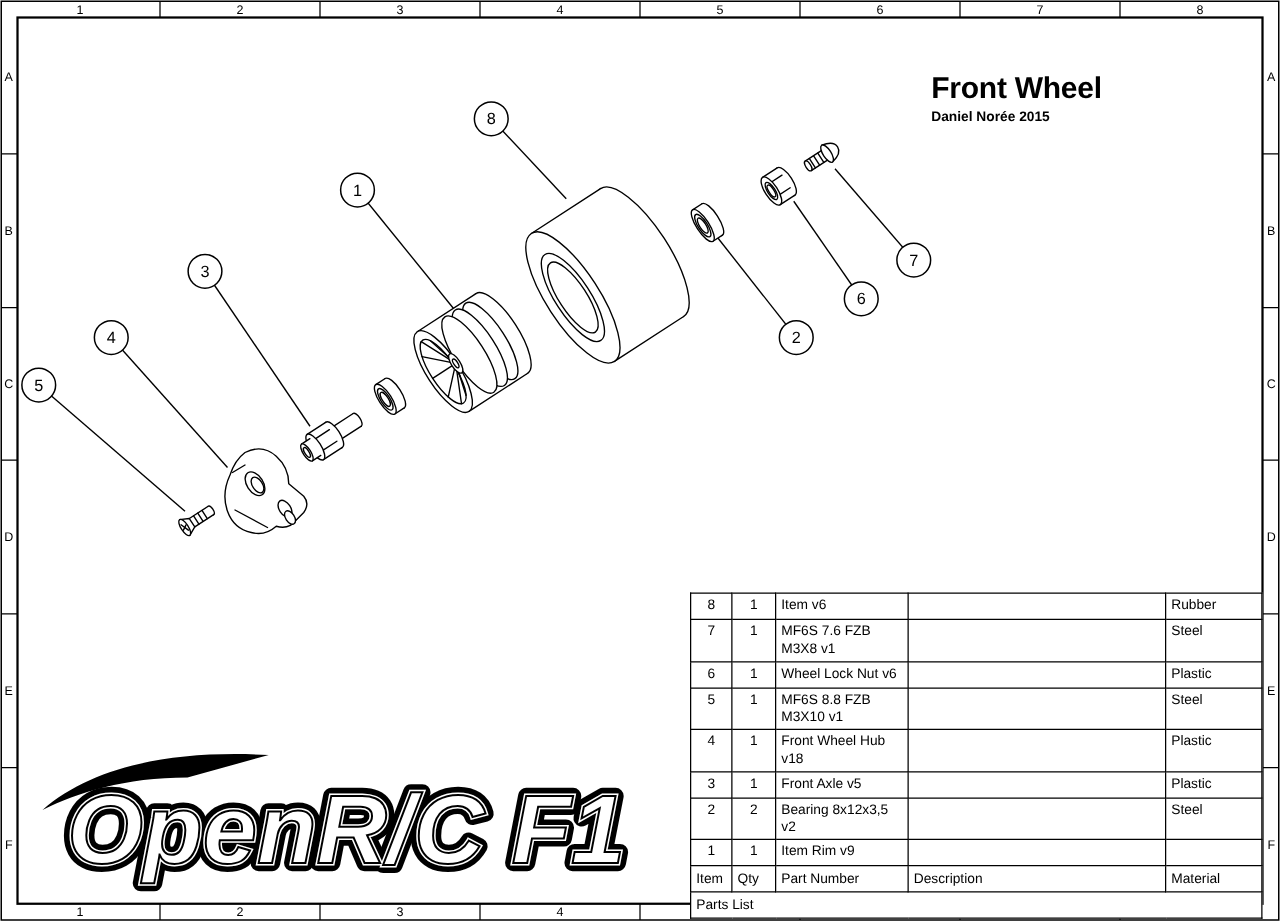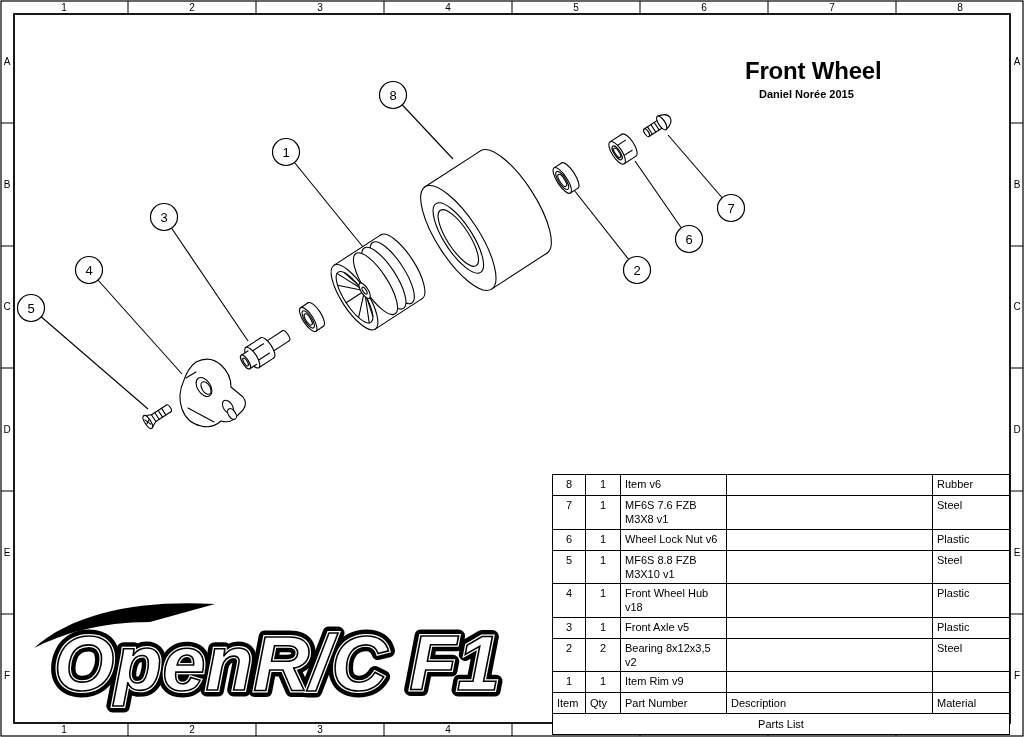--- a/index.html
+++ b/index.html
@@ -4,27 +4,27 @@
 <style>
   * { margin:0; padding:0; box-sizing:border-box; }
   html,body { width:1024px; height:737px; }
   body {
     position:relative; background:#fff; color:#000;
     font-family:"Liberation Sans", sans-serif; overflow:hidden;
   }
   .sheet-svg { position:absolute; left:0; top:0; }
   .title-block { position:absolute; left:745px; top:57px; }
   .title-line { font-size:24px; font-weight:600; line-height:1.15; letter-spacing:-0.2px; }
-  .title-author { font-size:11px; font-weight:600; margin-top:3px;margin-left:14px; }
+  .title-author { font-size:11px; font-weight:600; margin-top:3px; }
   table.parts { position:absolute; left:552px; top:474px; border-collapse:collapse; table-layout:fixed; font-size:11px; background:#fff; }
   table.parts td { border:1px solid #000; padding:2px 4px; vertical-align:top; line-height:1.3; overflow:hidden; }
   table.parts td.c { text-align:center; }
   table.parts tr { height:21px; }
   table.parts .hdr td { vertical-align:middle; }
-  table.parts .cap td { text-align:center; vertical-align:middle; height:20px; }
+  table.parts .cap td { text-align:left; vertical-align:middle; height:20px; }
 </style>
 </head>
 <body>
 
 <svg class="sheet-svg" width="1024" height="737" viewBox="0 0 1024 737">
 
   <g stroke="#000" fill="none">
     <rect x="1" y="1" width="1022" height="735" stroke-width="1.2"></rect>
     <rect x="14" y="14" width="996" height="709" stroke-width="1.8"></rect>
     <path stroke-width="1" d="M128 1V14 M256 1V14 M384 1V14 M512 1V14 M640 1V14 M768 1V14 M896 1V14"></path>

